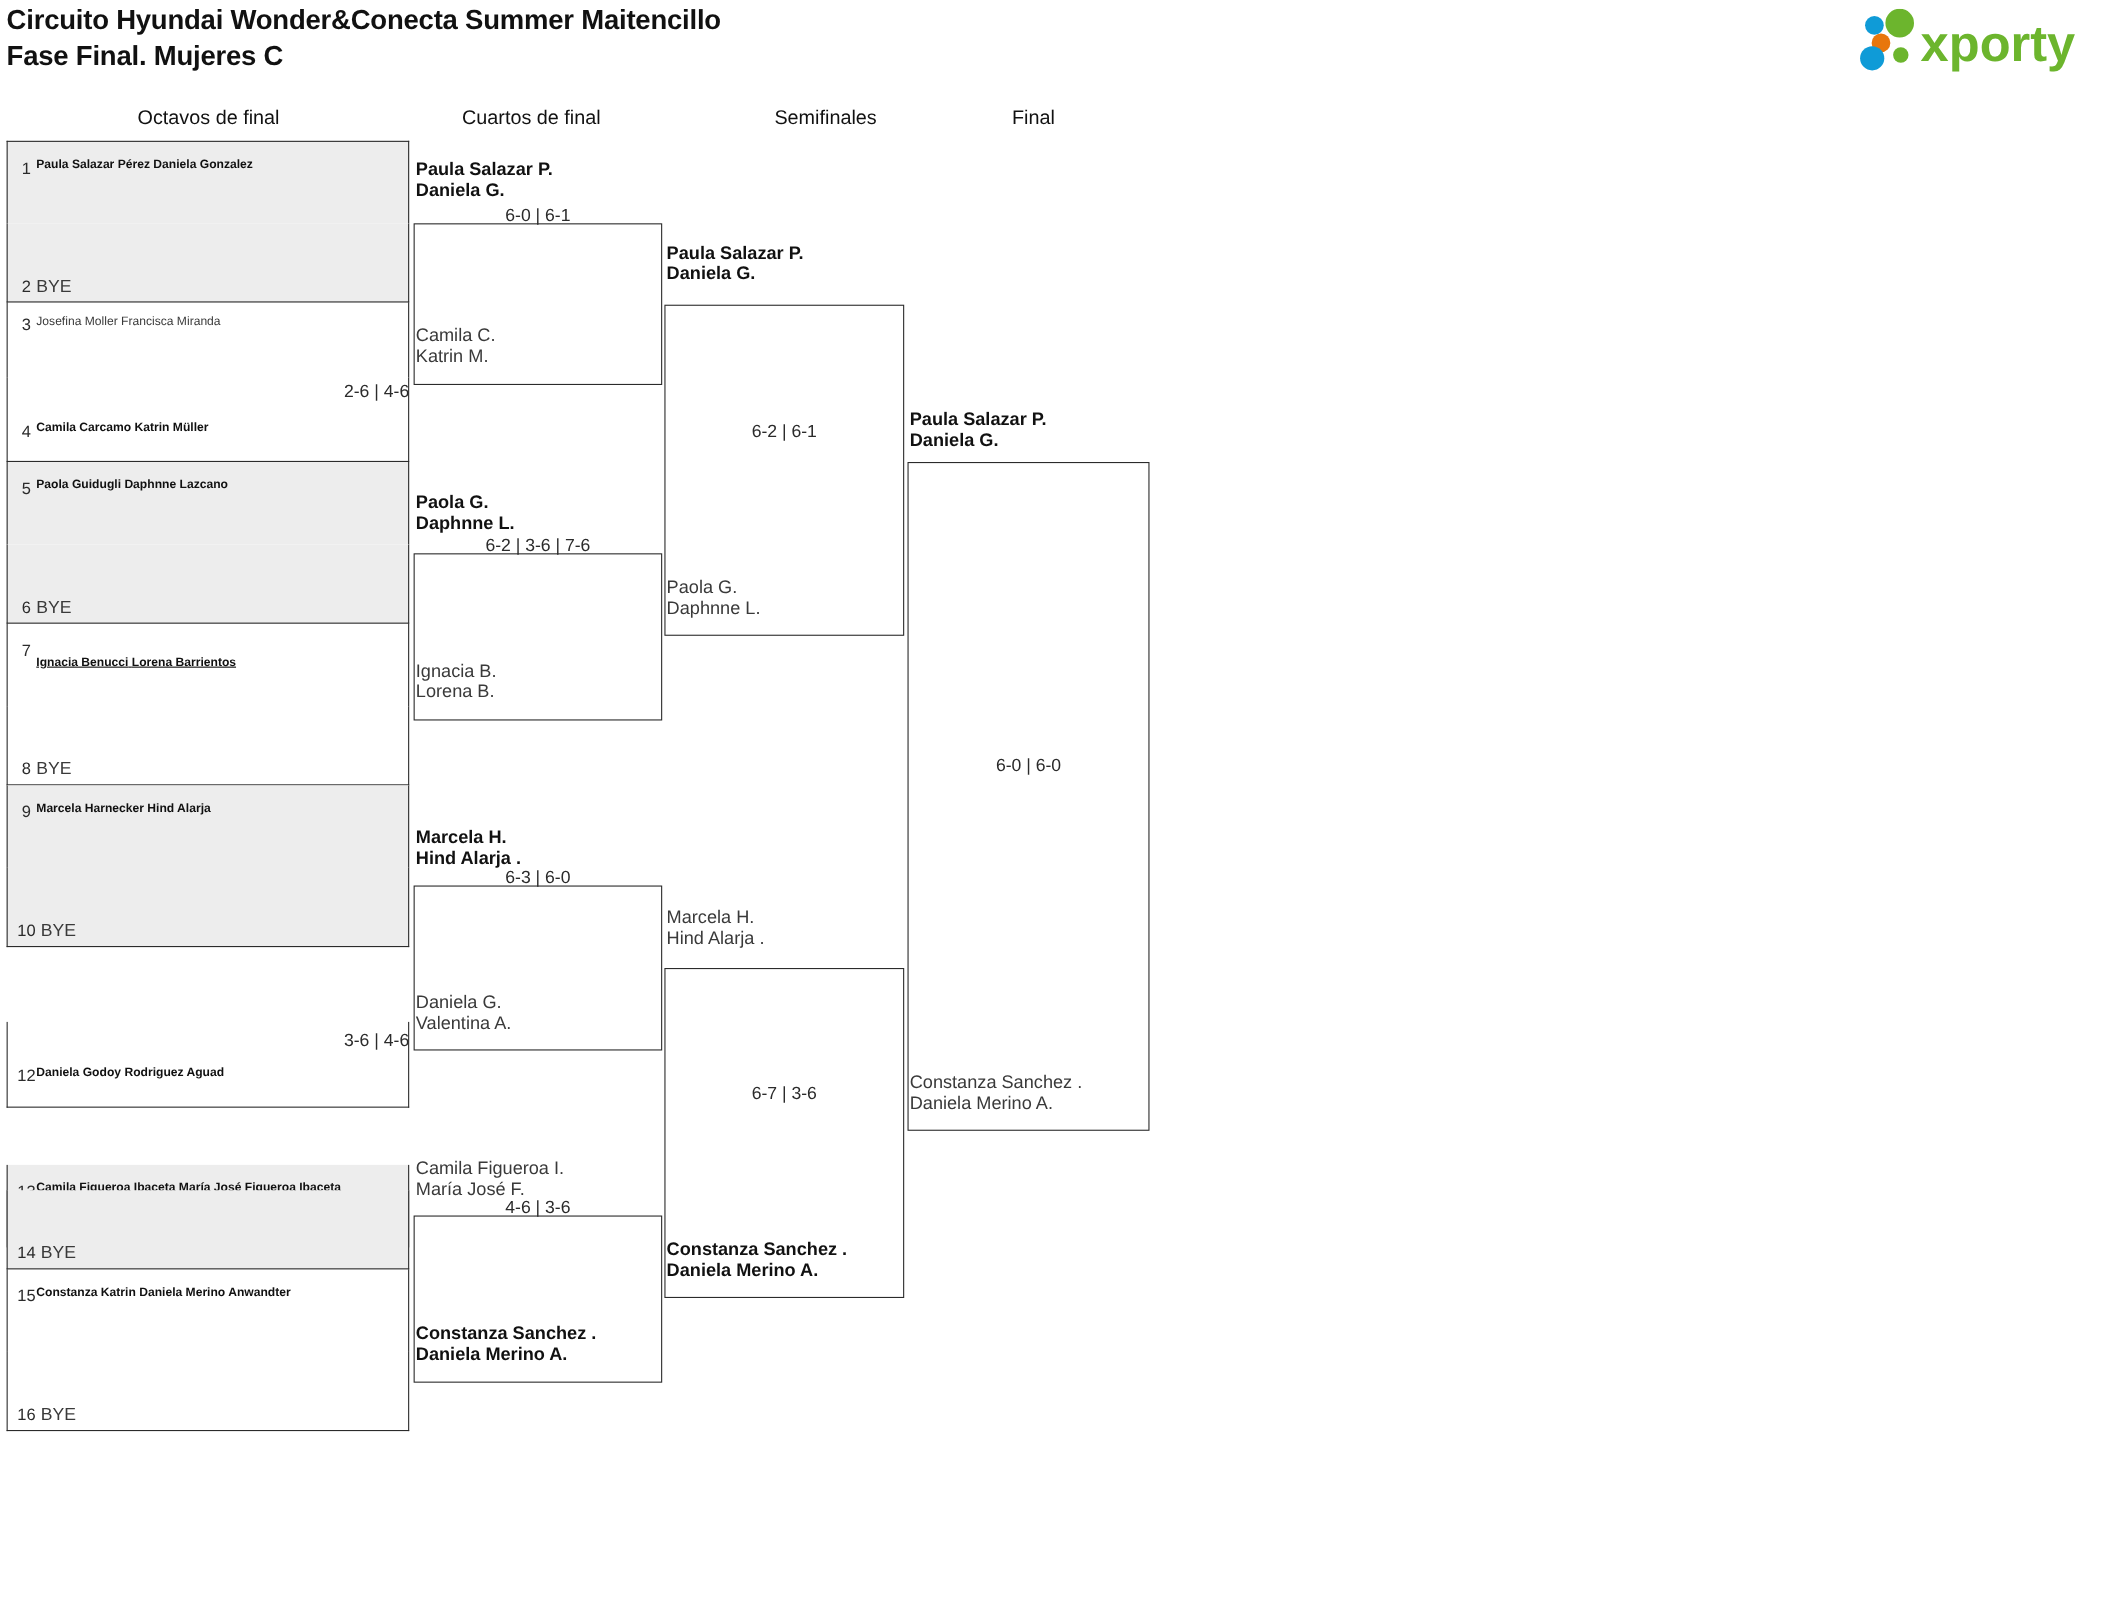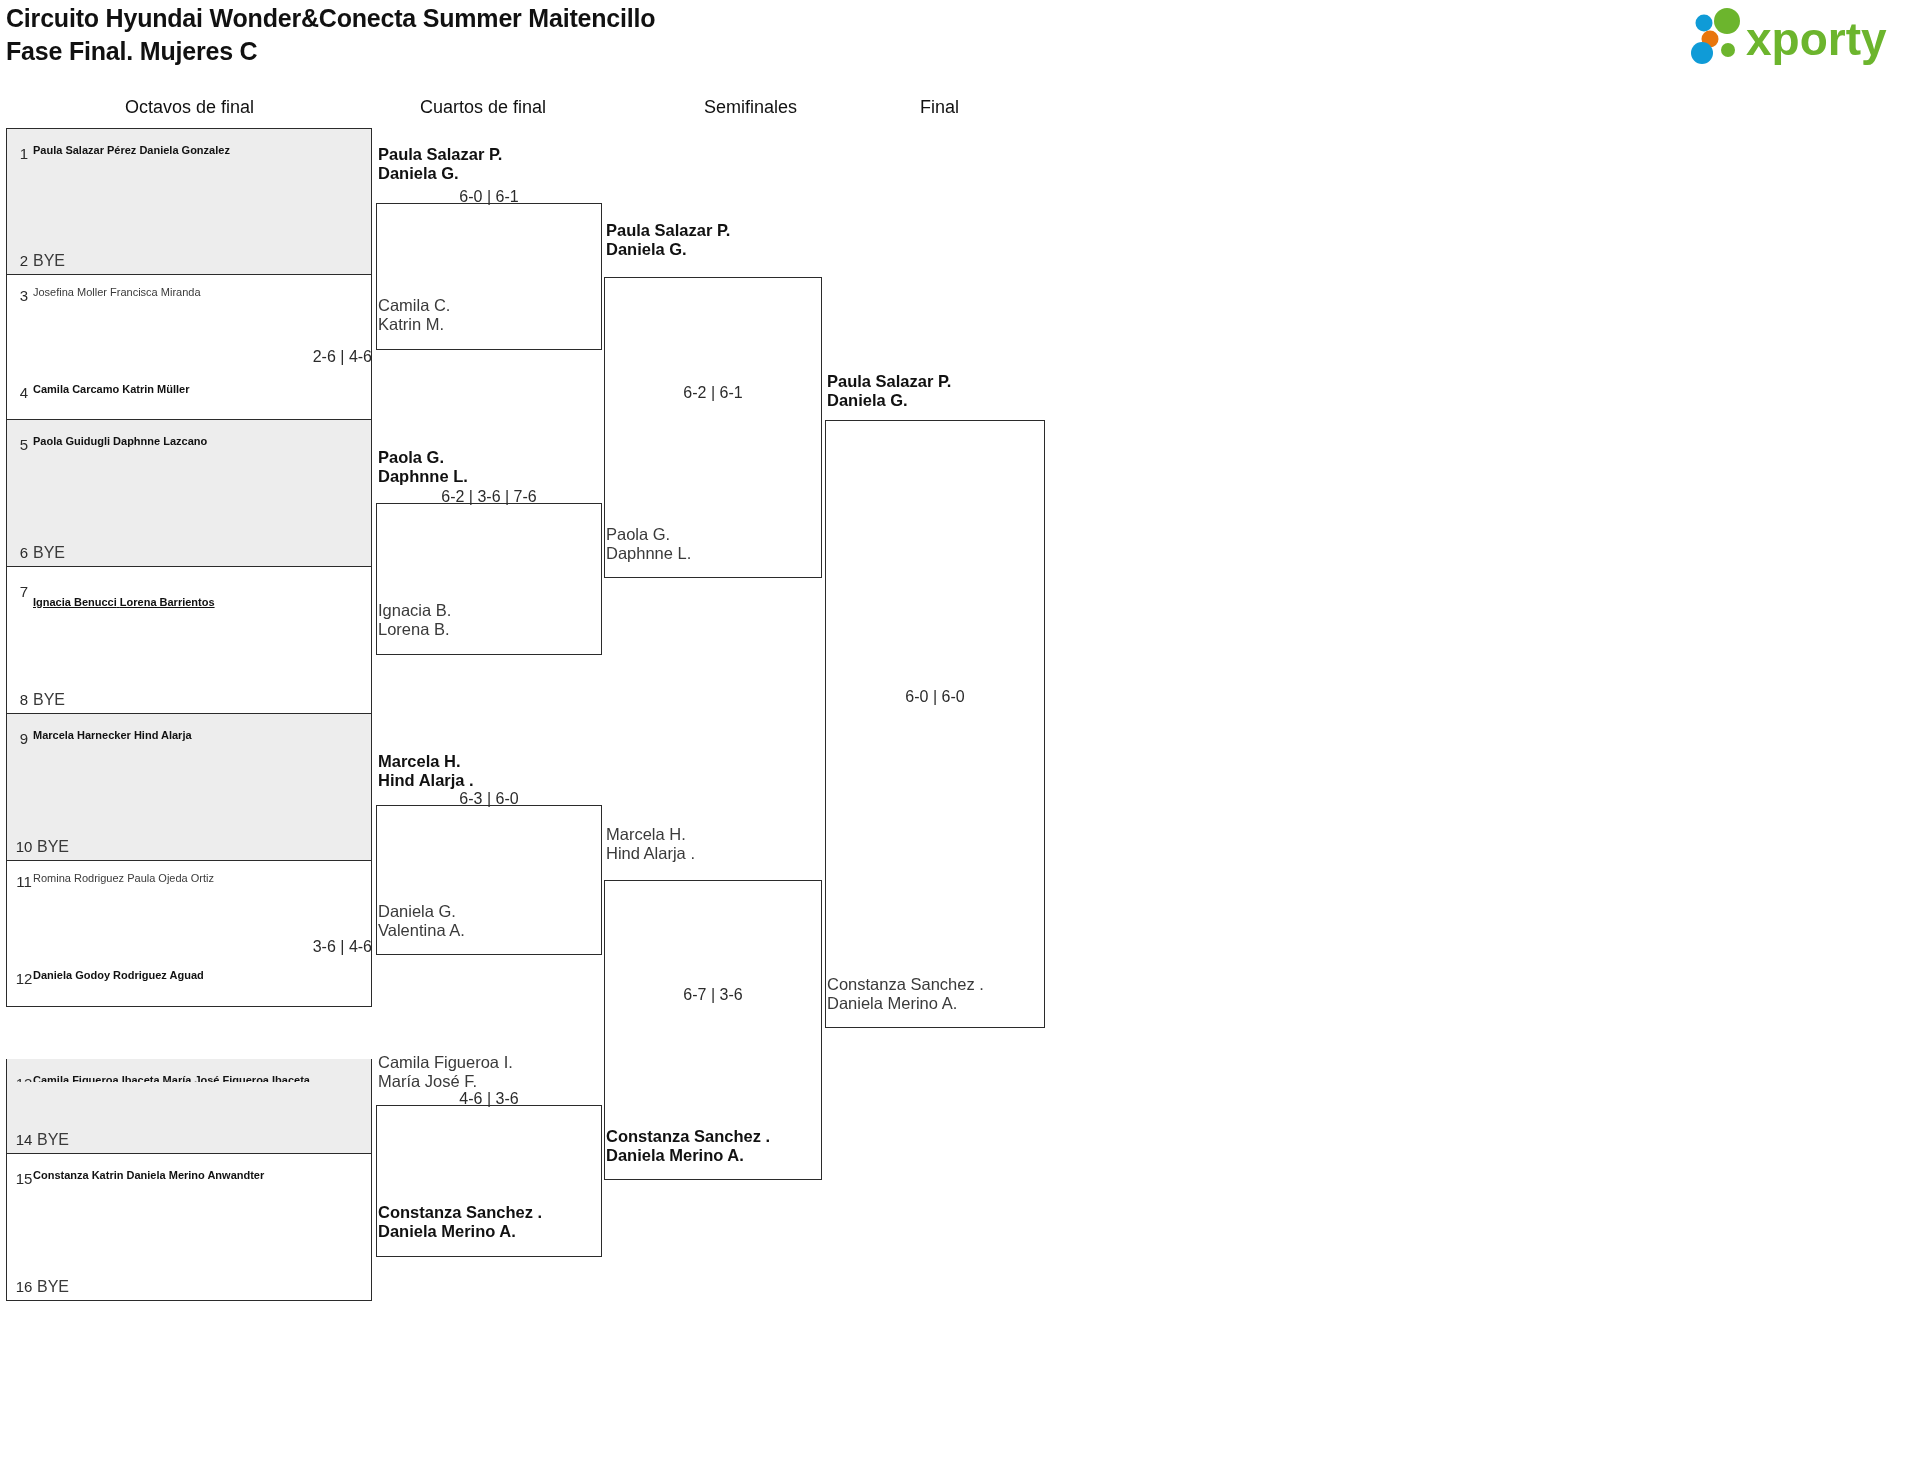--- a/index.html
+++ b/index.html
@@ -223,27 +223,20 @@
       <span>Marcela Harnecker</span>
       <span class="l2">Hind Alarja</span>
     </div>
   </div>
   <div class="r1-cell shaded botline" style="top:789px;height:72px;">
     <div class="seed-num" style="top:49px;">10</div>
     <div class="r1-bye" style="top:49px;left:30px;">BYE</div>
   </div>
   <div class="r1-score" style="top:804px;left:6px;width:366px;"></div>
 
-  <div class="r1-cell" style="top:861px;height:68px;">
-    <div class="seed-num" style="top:12px;">11</div>
-    <div class="r1-names lose" style="top:8px;">
-      <span>Romina Rodriguez</span>
-      <span class="l2">Paula Ojeda Ortiz</span>
-    </div>
-  </div>
   <div class="r1-cell botline" style="top:929px;height:78px;">
     <div class="seed-num" style="top:41px;">12</div>
     <div class="r1-names win" style="top:37px;">
       <span>Daniela Godoy</span>
       <span class="l2">Rodriguez Aguad</span>
     </div>
   </div>
   <div class="r1-score" style="top:938px;left:6px;width:366px;">3-6 | 4-6</div>
 
   <div class="r1-cell shaded" style="top:1059px;height:75px;">

